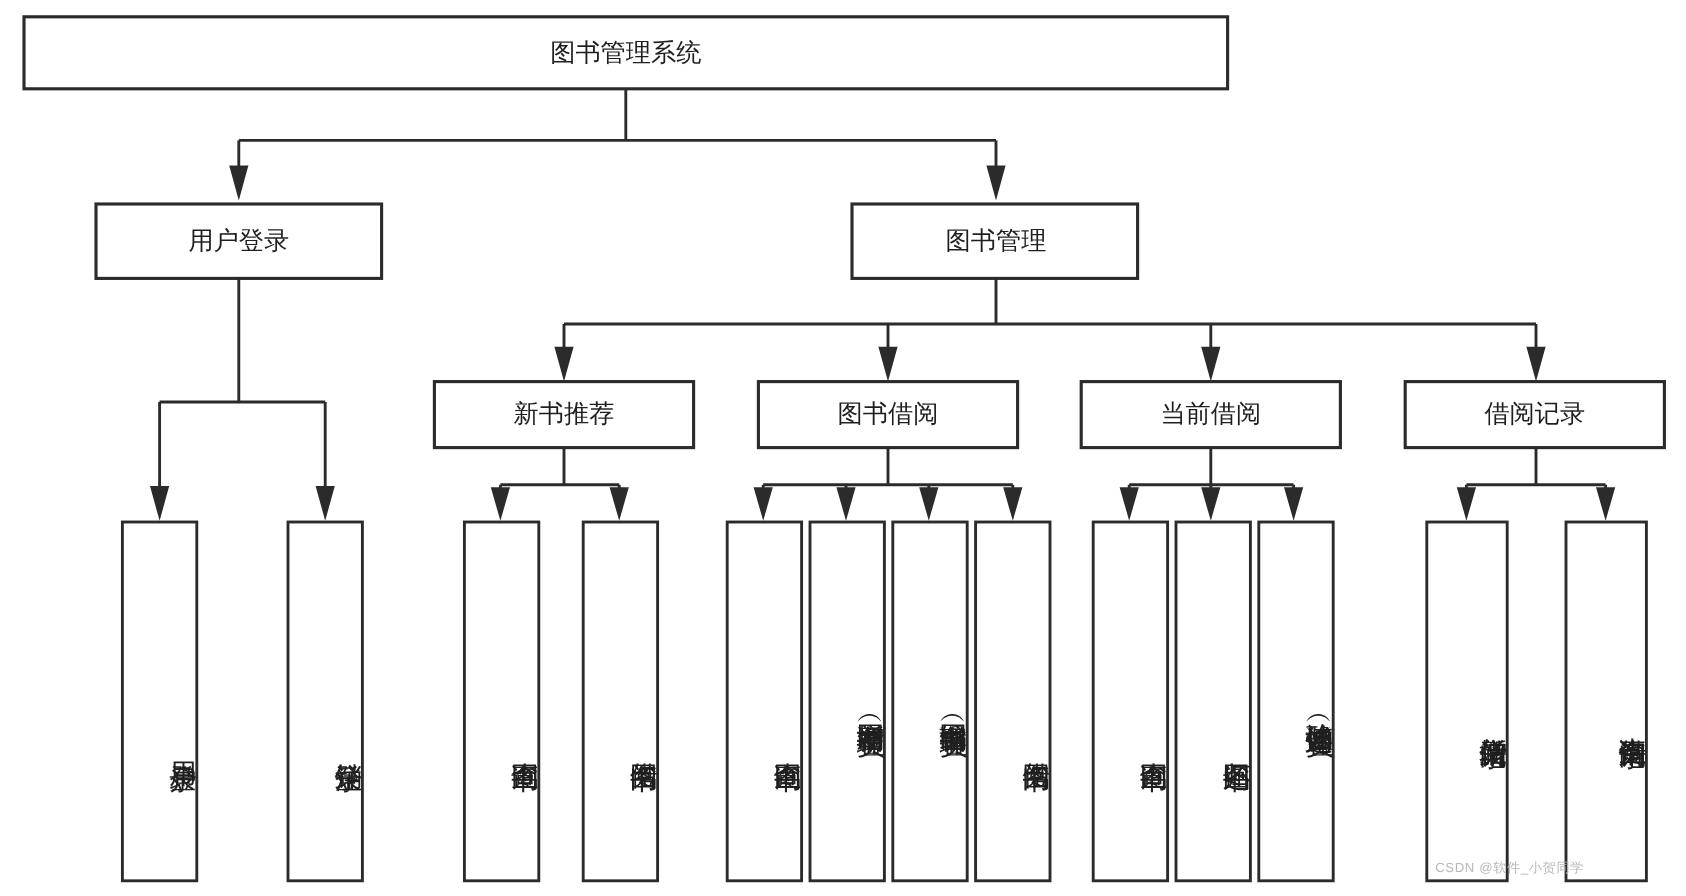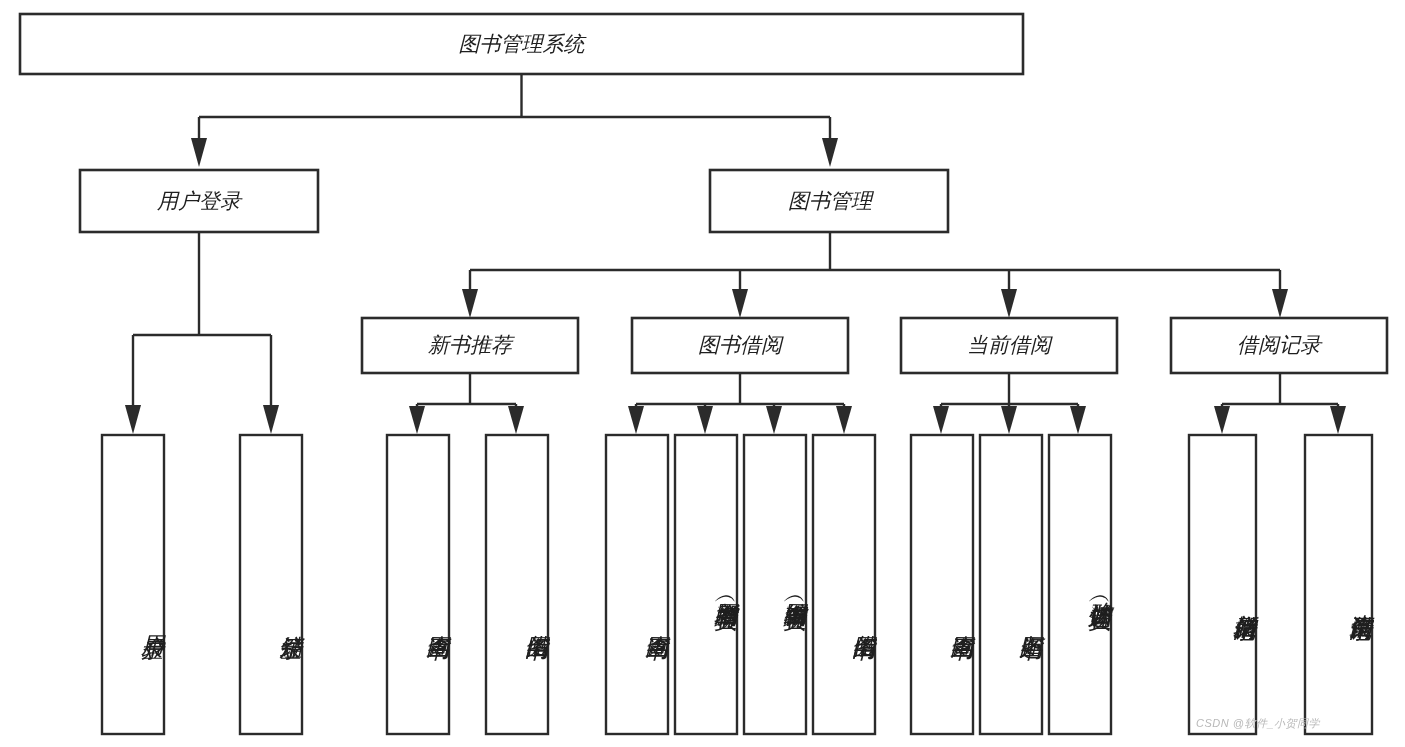--- a/index.html
+++ b/index.html
@@ -11,21 +11,20 @@
     width: 1405px;
     height: 747px;
     font-family: "Liberation Sans", "DejaVu Sans", sans-serif;
     overflow: hidden;
   }
   #diagram-root {
     position: relative;
     width: 1215px;
     height: 747px;
     background: #ffffff;
-    font-style: italic;
   }
   svg.diagram-canvas {
     position: absolute;
     left: 0;
     top: 0;
     width: 1405px;
     height: 747px;
   }
   .node-box {
     fill: #ffffff;

